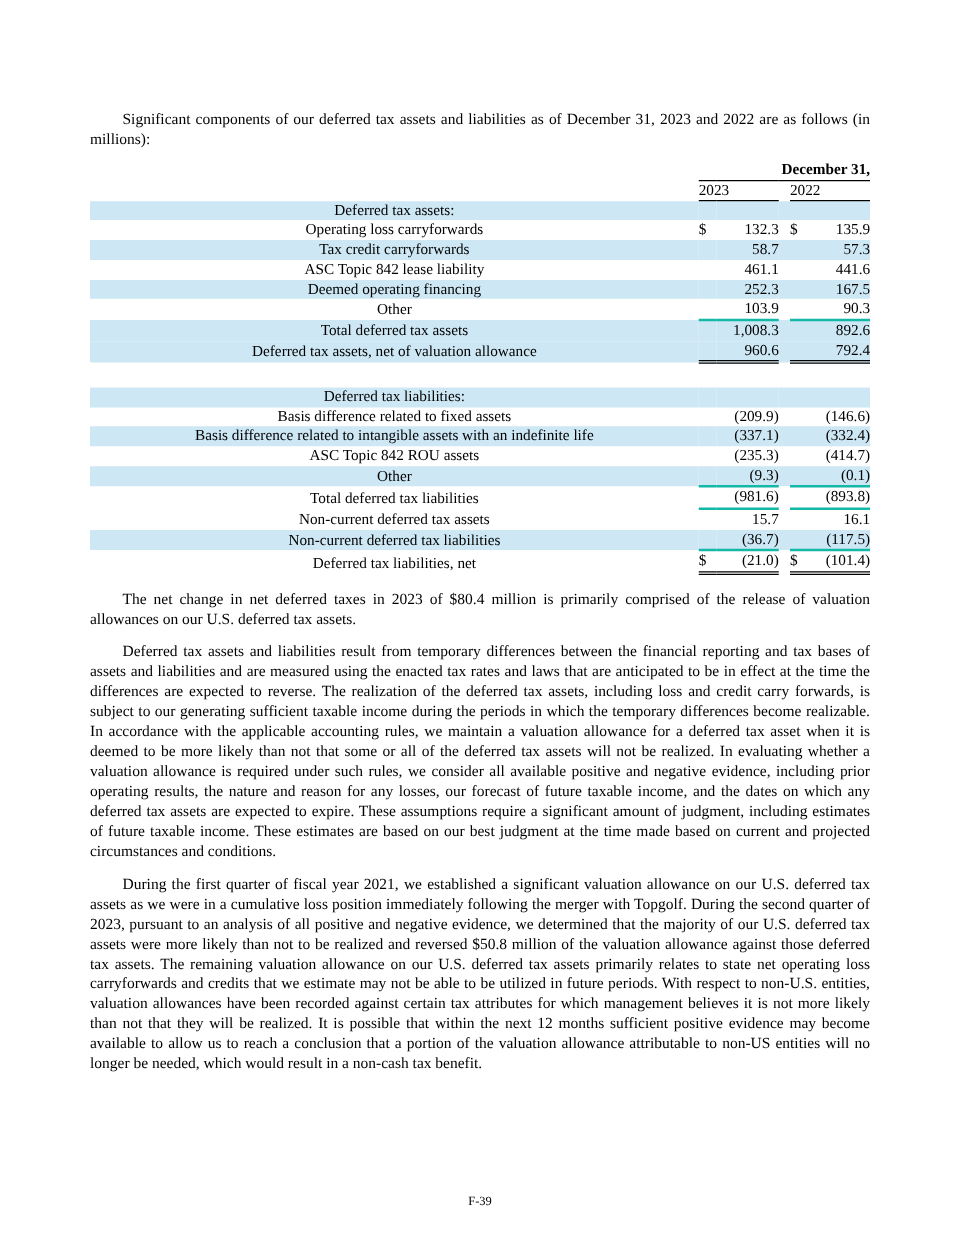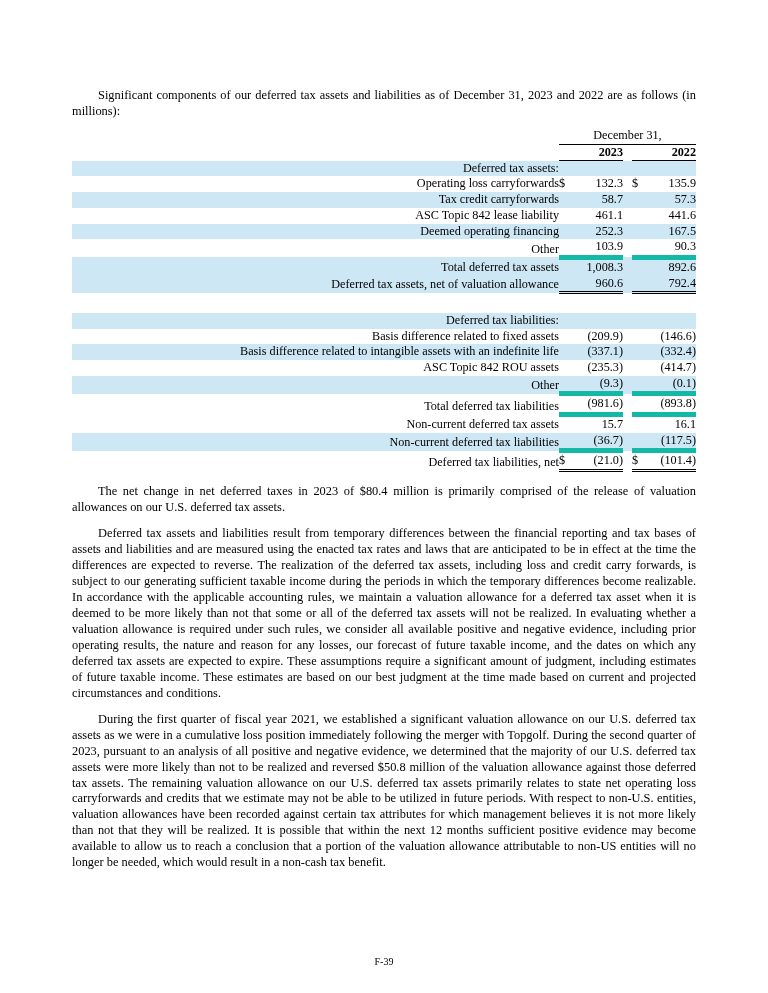--- a/index.html
+++ b/index.html
@@ -24,31 +24,31 @@
     padding:0; vertical-align:bottom; line-height:15.7px;
     white-space:nowrap; overflow:visible;
   }
   col.c-lbl { width:487px; }
   col.c-cur1 { width:14px; }
   col.c-val1 { width:50px; }
   col.c-gap { width:9px; }
   col.c-cur2 { width:16px; }
   col.c-val2 { width:48px; }
 
-  td.lbl { text-align:right; padding-left:2px; }
+  td.lbl { text-align:center; padding-left:2px; }
   td.ind1 { padding-left:26px; }
   td.cur { text-align:left; }
   td.val { text-align:right; padding-right:2px; }
   tr.shaded { background:var(--shade, #cde7f4); }
   tr.spacer { height:20px; }
-  td.rb { border-bottom:5px solid #14b8a6; }
+  td.rb { border-bottom:2px solid #14b8a6; }
   td.rd { border-bottom:3px double #000; }
 
-  thead td.grp { text-align:center; font-weight:normal; border-bottom:1px solid #000; }
-  thead td.yr  { text-align:right; font-weight:bold; border-bottom:1px solid #000; }
+  thead td.grp { text-align:right; font-weight:bold; border-bottom:1px solid #000; }
+  thead td.yr  { text-align:left; font-weight:normal; border-bottom:1px solid #000; }
   thead tr { line-height:15.7px; }
 
   .footer {
     position:absolute; bottom:26px; left:0; right:0;
     text-align:center; font-size:10px;
   }
 </style>
 </head>
 <body>
 

